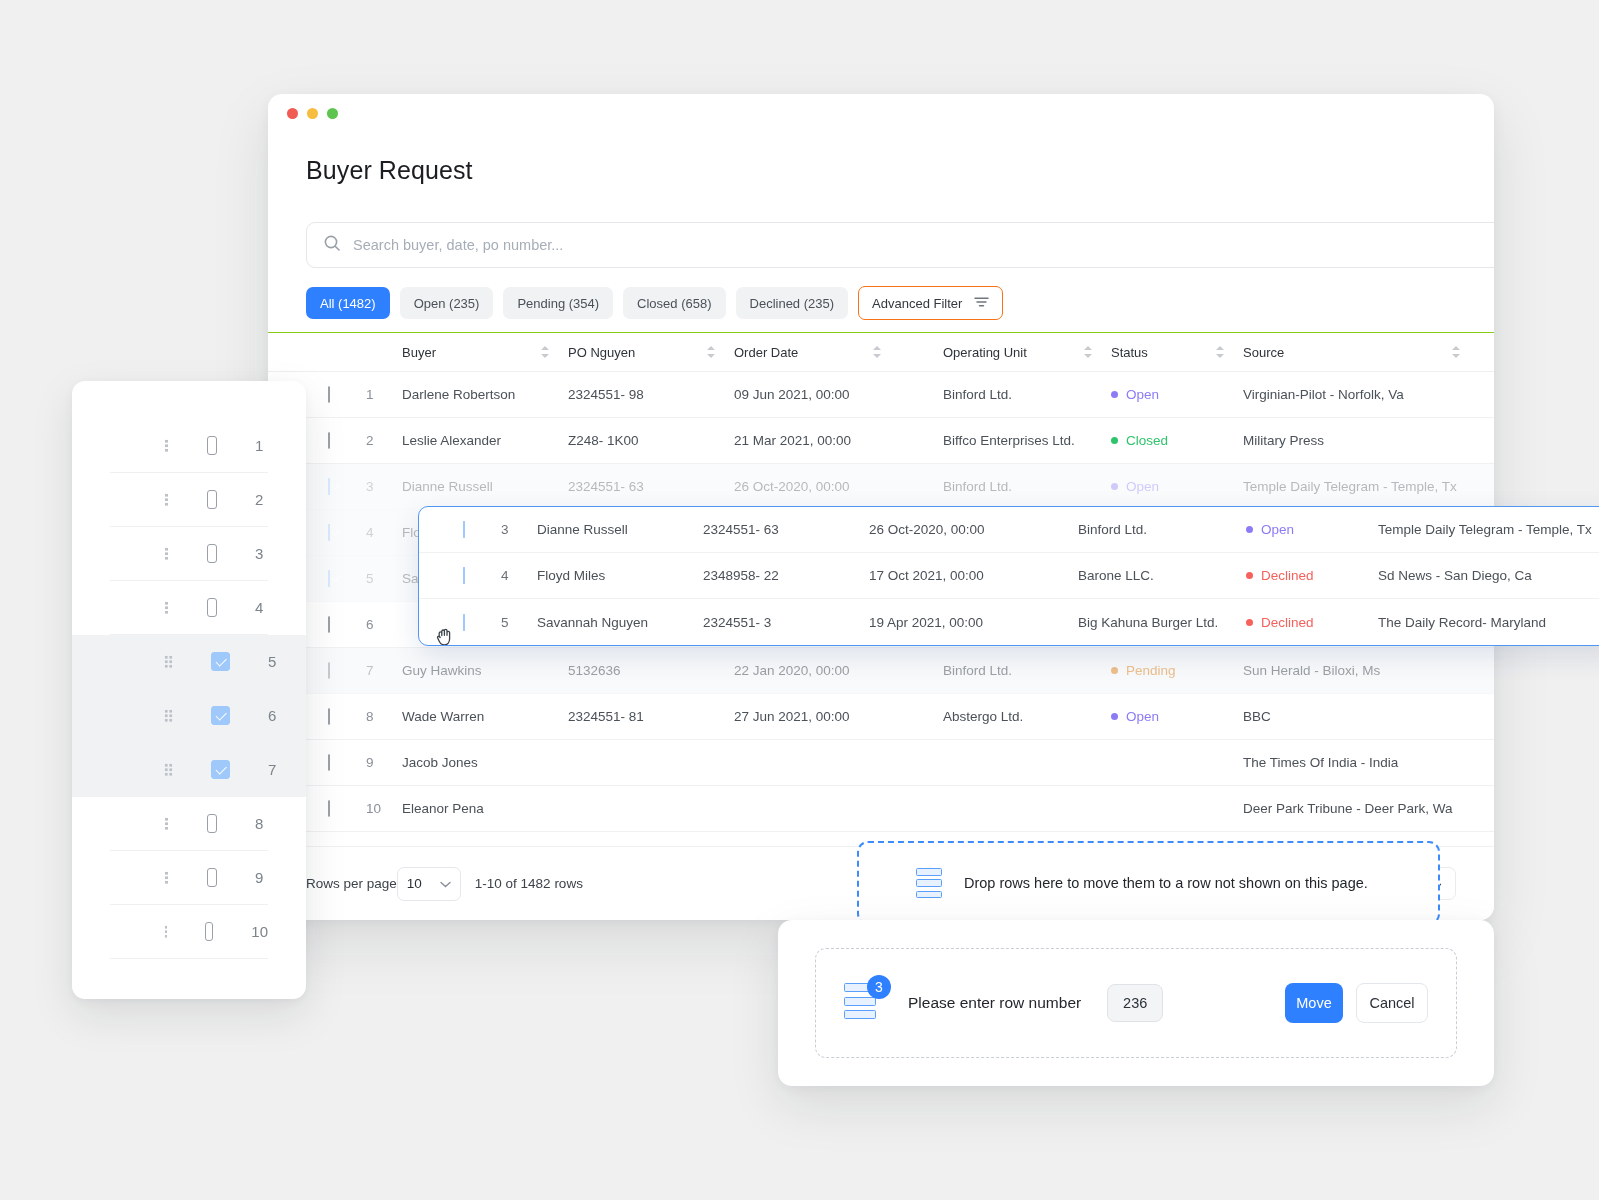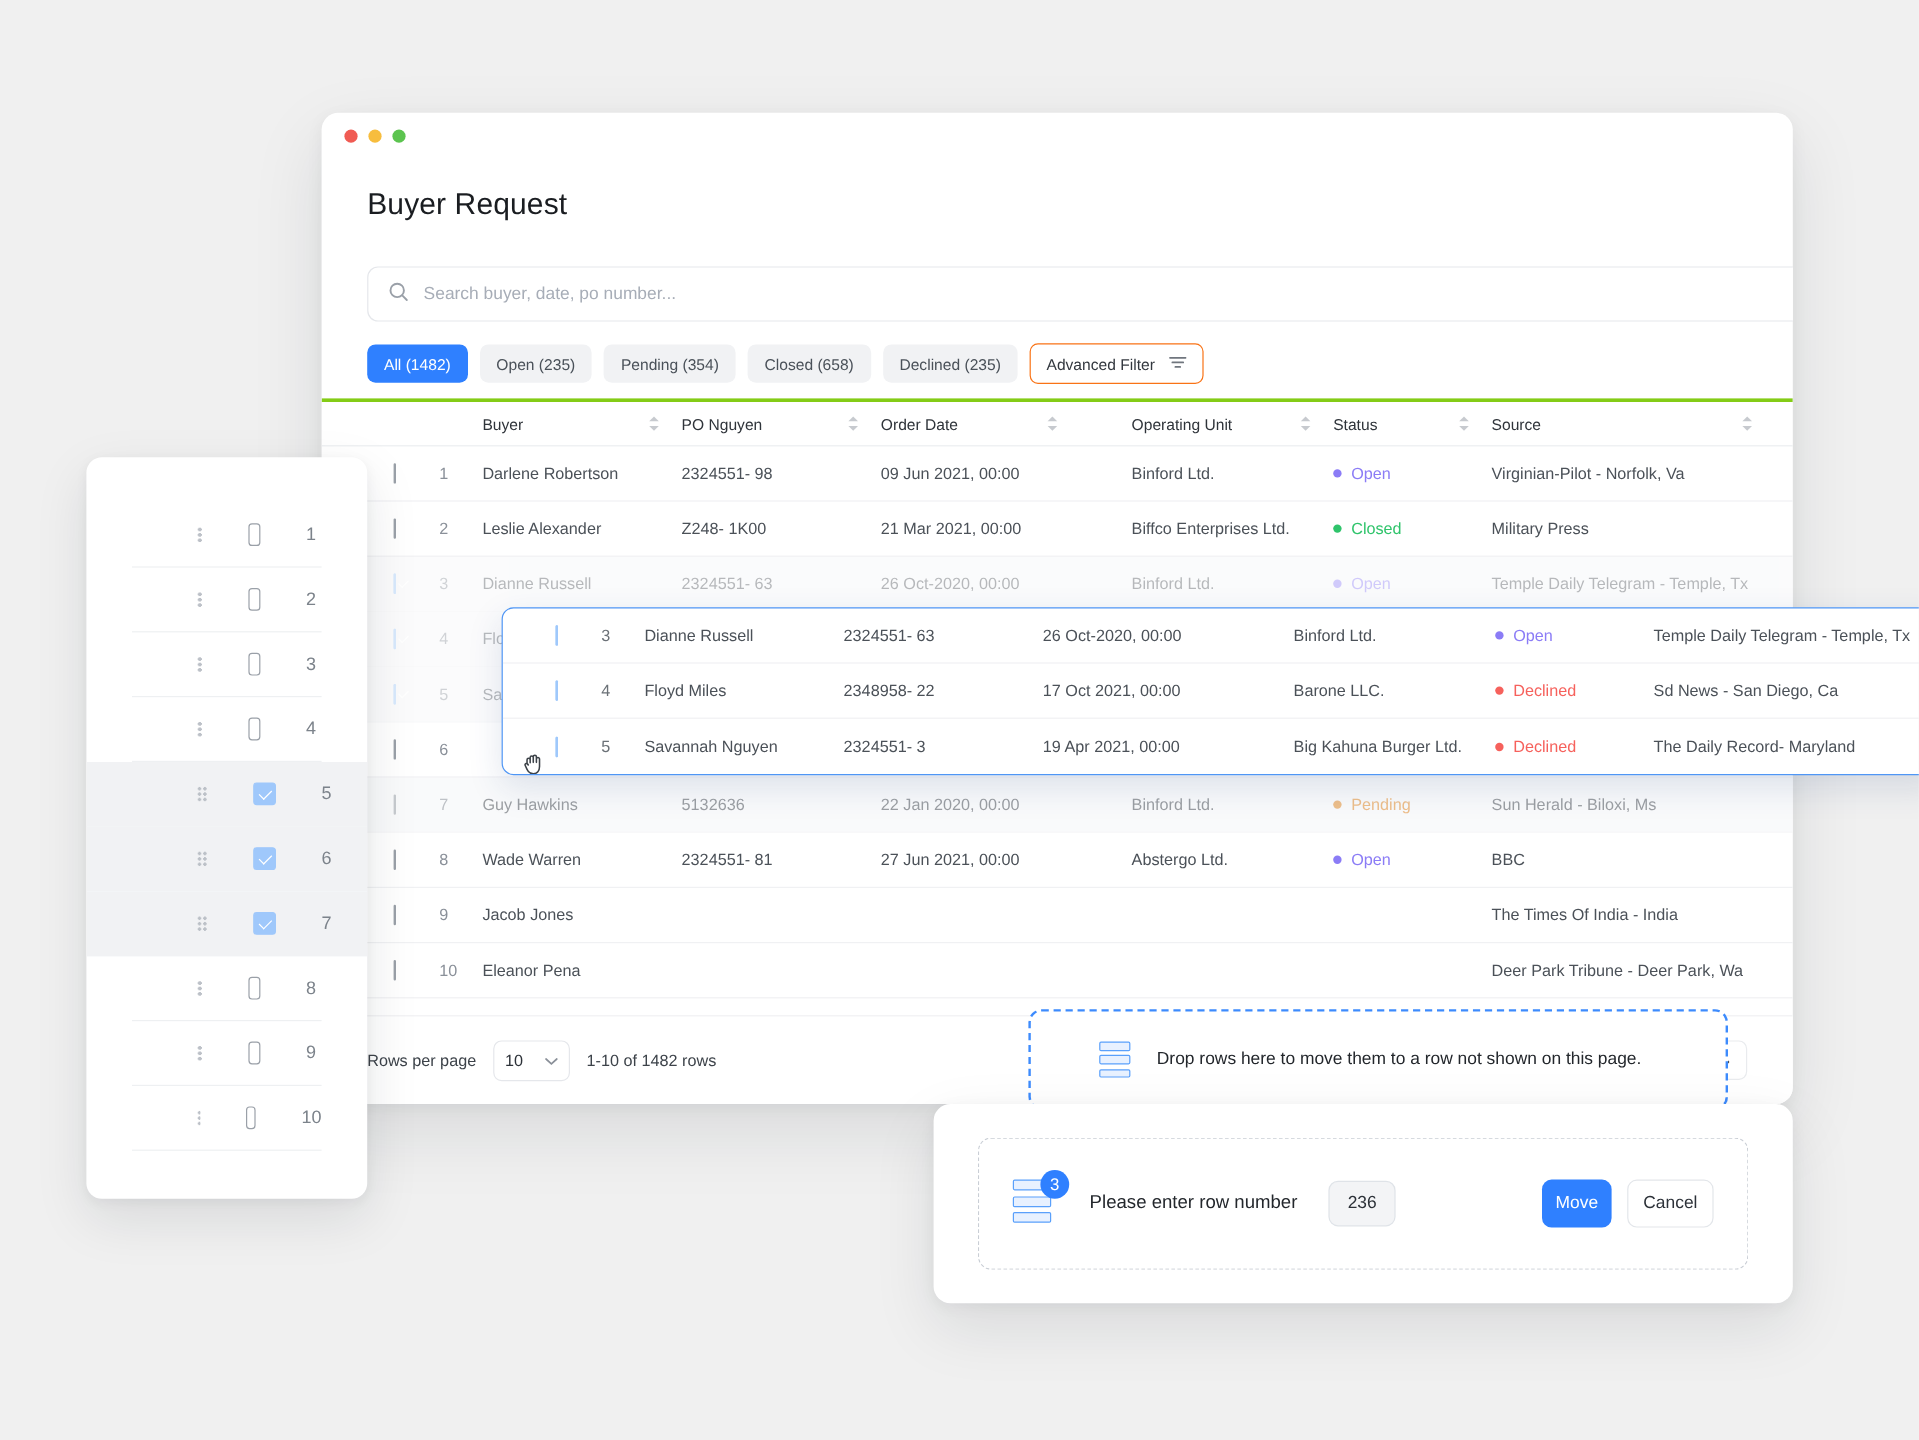--- a/index.html
+++ b/index.html
@@ -65,21 +65,21 @@
     gap: 12px; padding: 0 13px; height: 34px;
   }
 
   
   .tablewrap { position: absolute; left: 0; top: 238px; right: 0; }
   .trow {
     display: flex; align-items: center; height: 46px;
     border-bottom: 1px solid #f0f1f3; padding-left: 38px;
     font-size: 13.5px; color: #4b5158;
   }
-  .thead { height: 40px; border-top: 3px solid #84cc16; border-bottom: 1px solid #eceef0; color: #33383f; }
+  .thead { height: 40px; border-top: 1px solid #84cc16; border-bottom: 1px solid #eceef0; color: #33383f; }
   .thead .cell { font-size: 13px; color: #2f343a; display: flex; align-items: center; justify-content: space-between; padding-right: 18px; }
   .c-grip  { width: 22px; flex: none; }
   .c-check { width: 38px; flex: none; }
   .c-idx   { width: 36px; flex: none; color: #8a9099; }
   .c-buyer { width: 166px; flex: none; }
   .c-po    { width: 166px; flex: none; }
   .c-date  { width: 166px; flex: none; }
   .c-unit  { width: 168px; flex: none; margin-left: 43px; }
   .c-status{ width: 132px; flex: none; }
   .c-source{ width: 236px; flex: none; }
@@ -110,21 +110,21 @@
   .row-sel { background: #f5f6f8; }
   .row-ghost { opacity: .40; }
   .row-dim   { opacity: .55; }
 
   
   .footer {
     position: absolute; left: 0; bottom: 0; width: 100%; height: 74px;
     border-top: 1px solid #f0f1f3;
     display: flex; align-items: center; padding: 0 38px; background: #fff;
   }
-  .rpp-label { font-size: 13.5px; color: #3d434a; margin-right: 14px; }
+  .rpp-label { font-size: 13.5px; color: #3d434a; margin-right: 0; }
   .rpp-select {
     width: 64px; height: 34px; border: 1px solid #e5e7eb; border-radius: 7px;
     display: flex; align-items: center; justify-content: space-between; padding: 0 9px;
     font-size: 13.5px; color: #2c3138; background: #fff; cursor: pointer;
   }
   .rng { font-size: 13.5px; color: #3d434a; margin-left: 14px; }
   .pager { margin-left: auto; display: flex; gap: 7px; }
   .pg {
     min-width: 33px; height: 33px; padding: 0 7px;
     border: 1px solid #e9ebee; border-radius: 7px; background: #fff;

